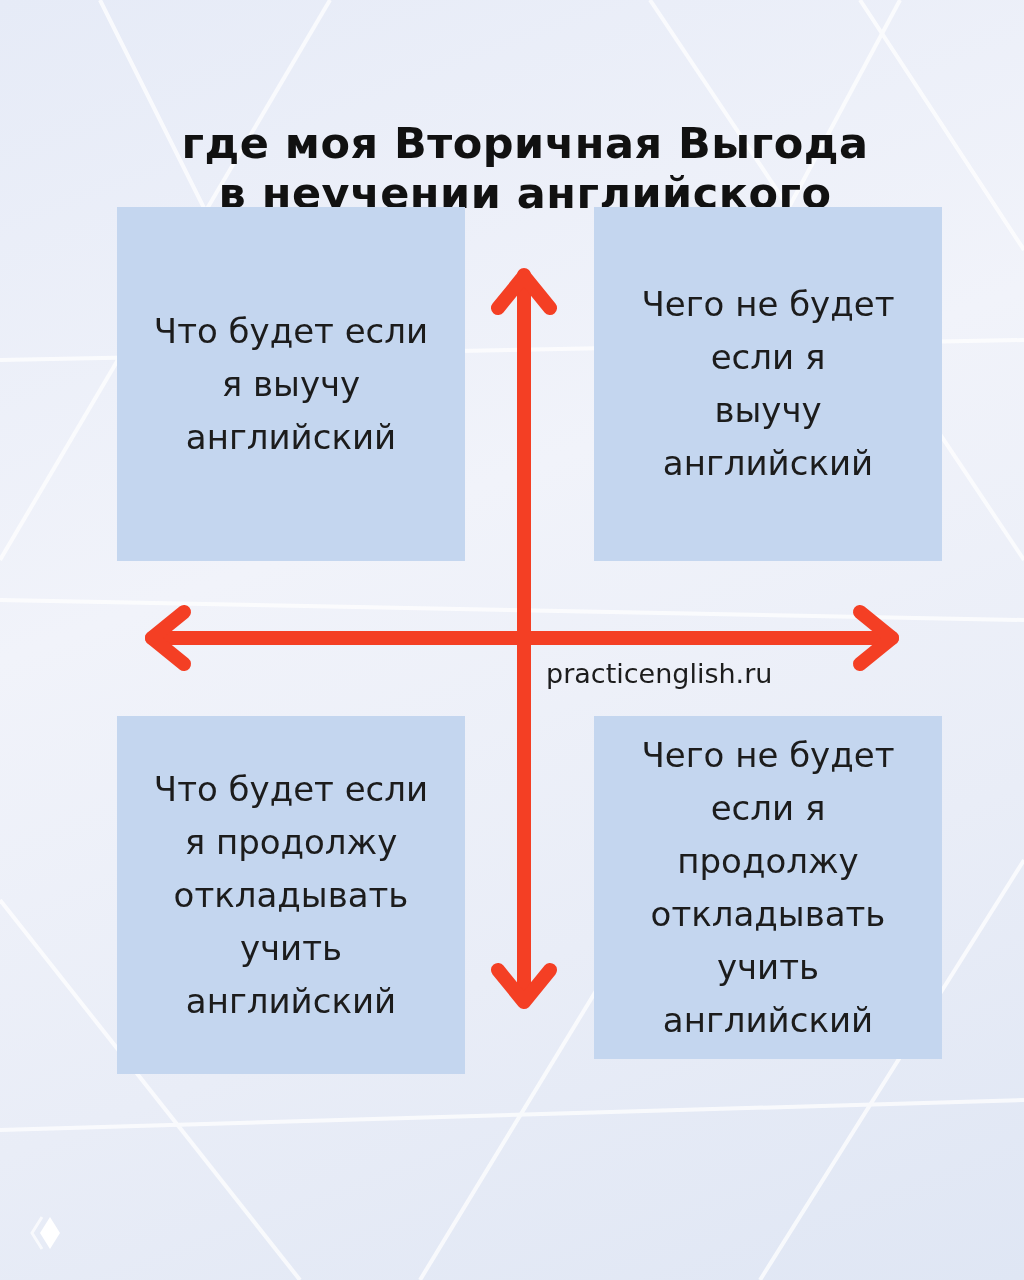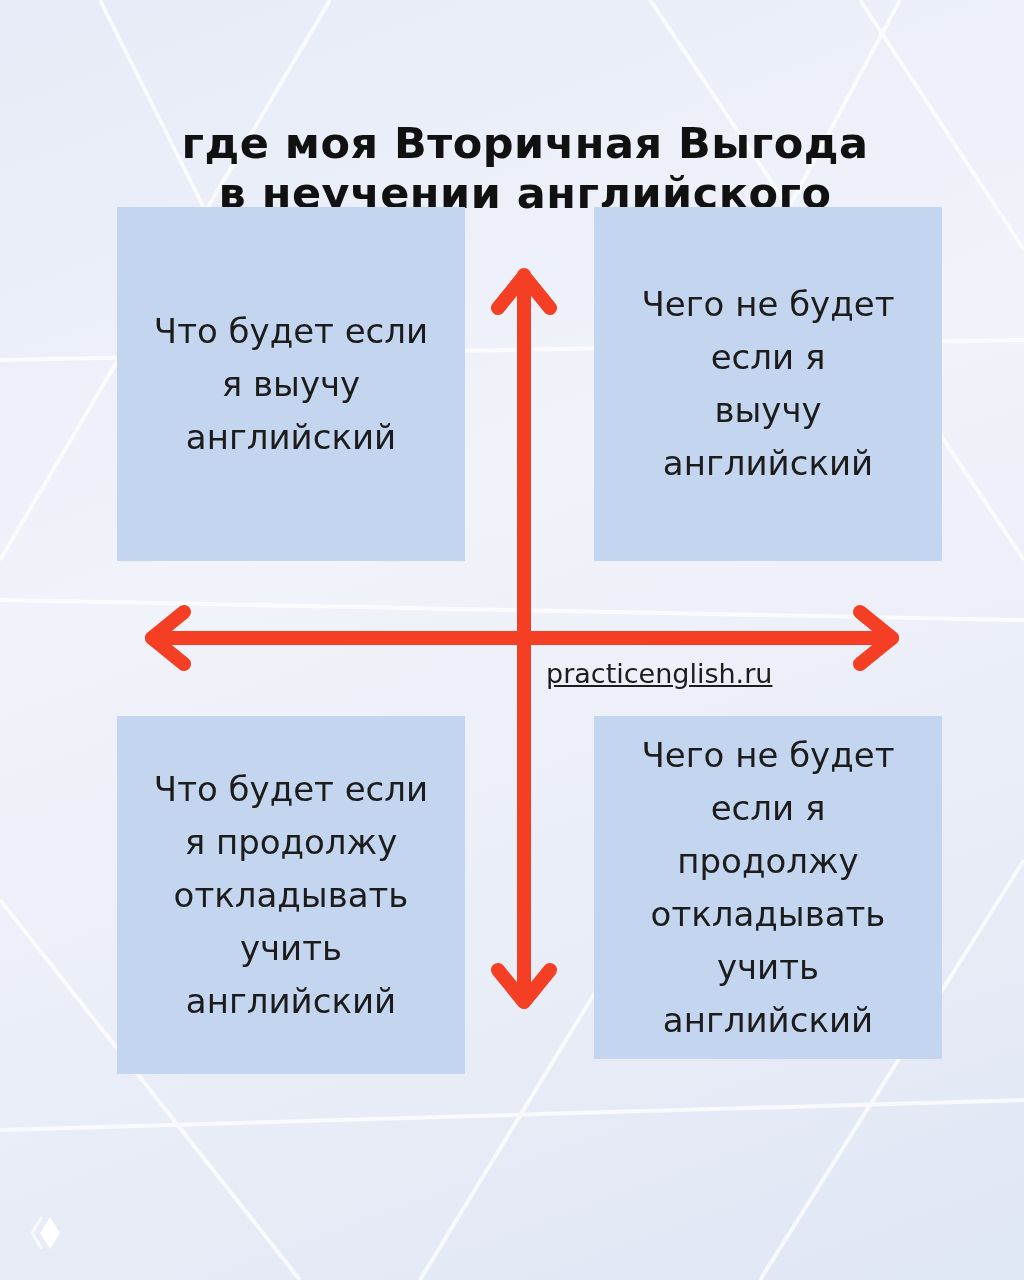--- a/index.html
+++ b/index.html
@@ -10,21 +10,21 @@
   .title { position: absolute; top: 118px; left: 0; width: 1050px; text-align: center;
     font-weight: bold; font-size: 43px; line-height: 50px; color: #111; letter-spacing: 0.5px; }
   .box { position: absolute; background: #c4d6ef; display: flex; align-items: center;
     justify-content: center; text-align: center; color: #1c1c1c; font-size: 34px; line-height: 53px; }
   .box span { white-space: pre-line; }
   .b1 { left: 117px; top: 207px; width: 348px; height: 354px; }
   .b2 { left: 594px; top: 207px; width: 348px; height: 354px; }
   .b3 { left: 117px; top: 716px; width: 348px; height: 358px; }
   .b4 { left: 594px; top: 716px; width: 348px; height: 343px; }
   .axes { position: absolute; inset: 0; }
-  .site { position: absolute; left: 546px; top: 658px; font-size: 27px; color: #1d1d1d; text-decoration: underline; }
+  .site { position: absolute; left: 546px; top: 658px; font-size: 27px; color: #1d1d1d; }
   .logo { position: absolute; left: 30px; top: 1215px; }
 </style>
 </head>
 <body>
 
 <svg class="bg-lines" width="1024" height="1280" viewBox="0 0 1024 1280">
   <g stroke="#ffffff" stroke-width="4" opacity="0.75" fill="none">
     <line x1="100" y1="0" x2="330" y2="460"></line>
     <line x1="0" y1="360" x2="1024" y2="340"></line>
     <line x1="330" y1="0" x2="0" y2="560"></line>

